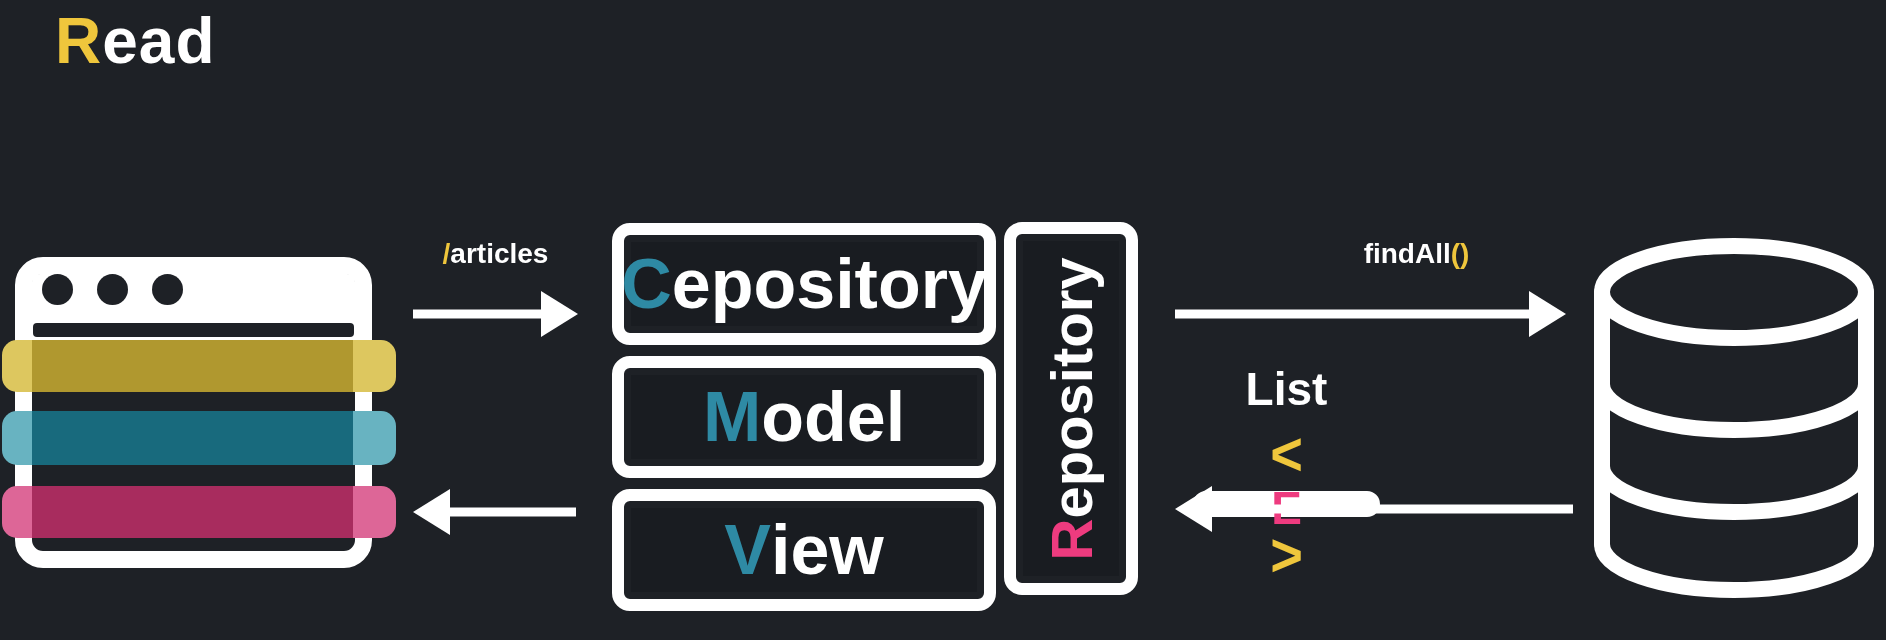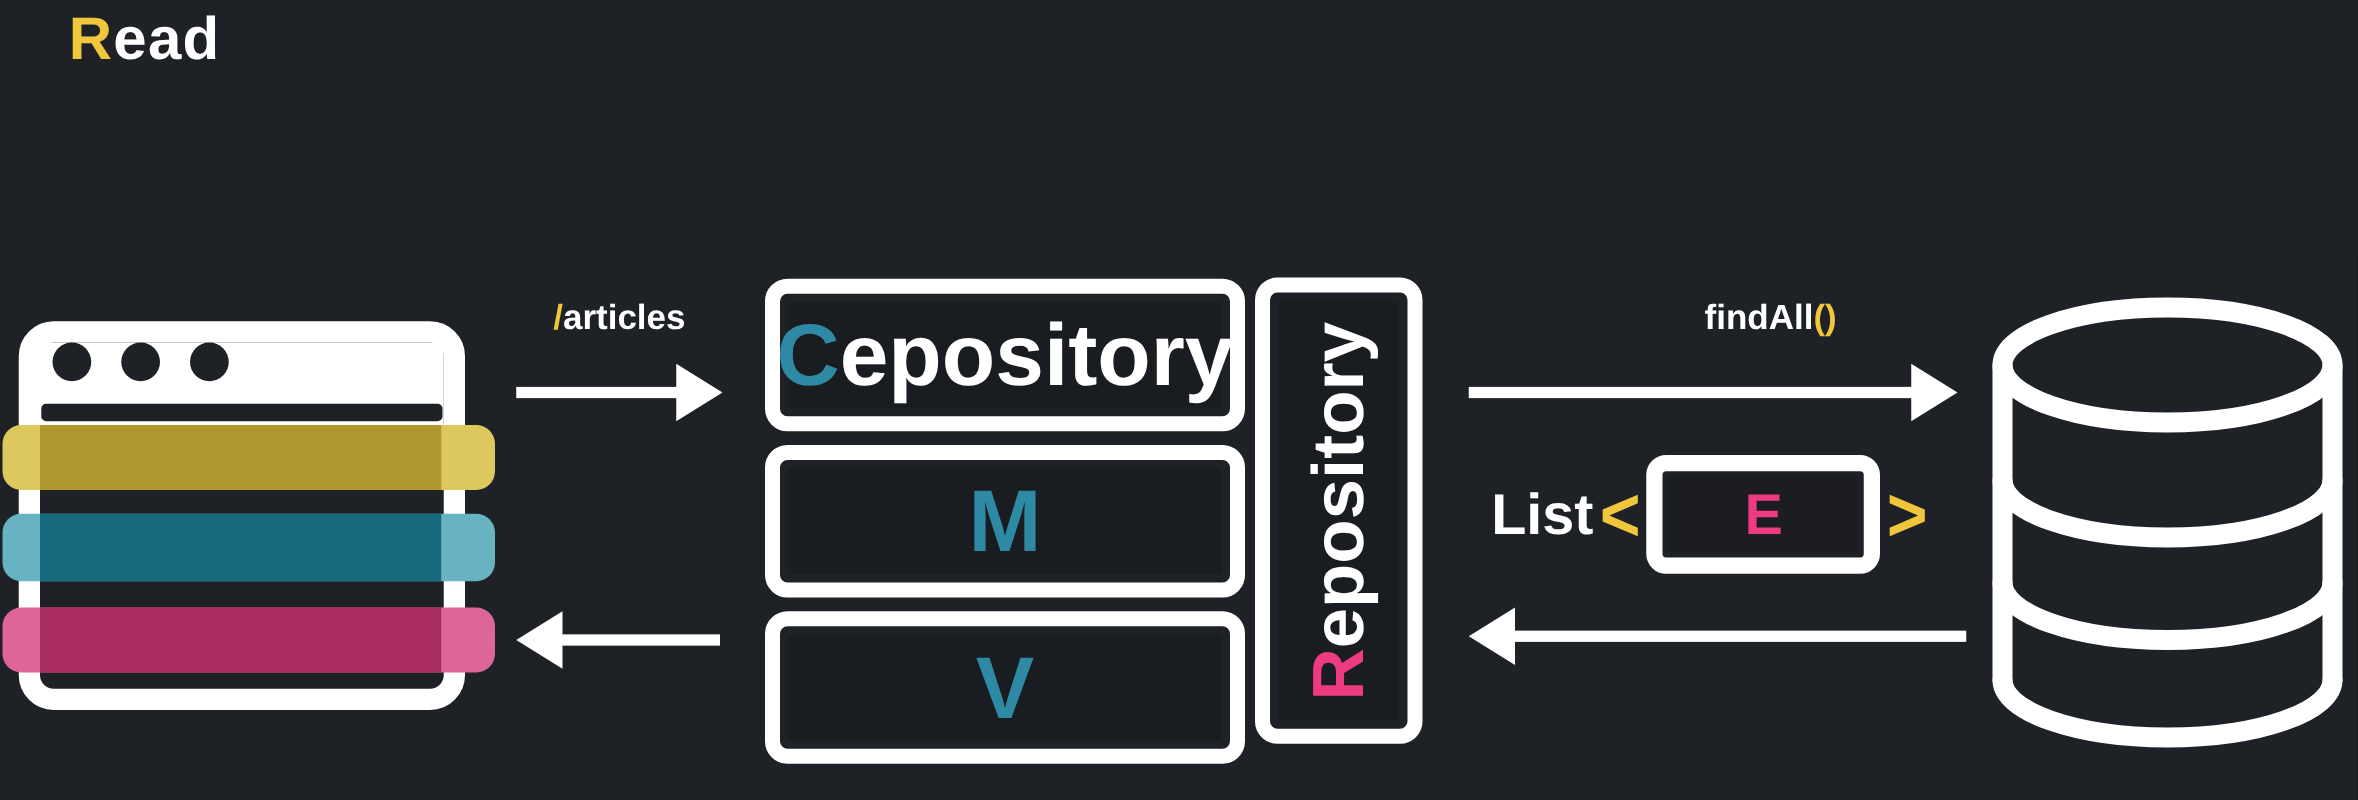--- a/index.html
+++ b/index.html
@@ -3,21 +3,21 @@
 <meta charset="utf-8">
 <style>
   html,body{margin:0;padding:0;background:#15171b;}
   *{box-sizing:border-box;}
   .canvas{
     position:relative;width:1886px;height:640px;overflow:hidden;
     background:var(--background,#1e2126);
     font-family:"Liberation Sans",sans-serif;font-weight:bold;color:#fff;
   }
   
-  .title{position:absolute;left:55px;top:4px;font-size:48px;letter-spacing:1px;}
+  .title{position:absolute;left:55px;top:4px;font-size:64px;letter-spacing:1px;}
   .accent-y{color:var(--accent-yellow,#efc63c);}
   .accent-t{color:var(--accent-teal,#2e8aa4);}
   .accent-p{color:var(--accent-pink,#ee3b7f);}
 
   
   .browser{position:absolute;left:15px;top:257px;width:357px;height:311px;
     border:17px solid #fff;border-radius:28px;background:var(--background,#1e2126);z-index:1;}
   .browser-header{position:absolute;left:0;top:0;right:0;height:66px;background:#fff;
     border-radius:8px 8px 0 0;}
   .dots{position:absolute;left:10px;top:0;display:flex;gap:24px;}
@@ -58,21 +58,21 @@
 
   
   .repo-box{position:absolute;left:1004px;top:222px;width:134px;height:373px;
     border:12px solid #fff;border-radius:18px;background:var(--background,#1e2126);}
   .repo-box .inner-panel{display:block;}
   .repo-text{position:absolute;left:50%;top:50%;transform:translate(-50%,-50%) rotate(-90deg);
     font-size:58px;white-space:nowrap;}
 
   
   .response-row{position:absolute;left:1193px;top:362px;height:98px;
-    display:flex;align-items:center;gap:5px;}
+    display:flex;align-items:center;gap:5px;flex-direction:column;}
   .list-word{font-size:46px;}
   .bracket{font-size:56px;color:var(--accent-yellow,#efc63c);transform:scaleY(1.1);}
   .entity-box{position:relative;width:187px;height:95px;border:13px solid #fff;border-radius:16px;
     background:var(--background,#1e2126);}
   .entity-box .inner-panel{left:4px;right:4px;top:4px;bottom:4px;font-size:46px;background:#1b1d22;}
 
   
   .db{position:absolute;left:1592px;top:238px;}
 </style>
 </head>
@@ -109,25 +109,27 @@
 
   <div class="mvc-box box-controller">
     <div class="inner-panel">
         <span class="accent-t">C</span>
         <span>epository</span>
       </div>
   </div>
   <div class="mvc-box box-model">
     <div class="inner-panel">
         <span class="accent-t">M</span>
+        <span>odel</span>
       </div>
   </div>
   <div class="mvc-box box-view">
     <div class="inner-panel">
         <span class="accent-t">V</span>
+        <span>iew</span>
       </div>
   </div>
 
   <div class="repo-box">
     <div class="inner-panel">
       <div class="repo-text"><span class="accent-p">R</span><span>epository</span></div>
     </div>
   </div>
 
   <div class="code-label" style="left:1244px;width:345px;top:238px;"><span>findAll</span><span class="accent-y">()</span></div>

